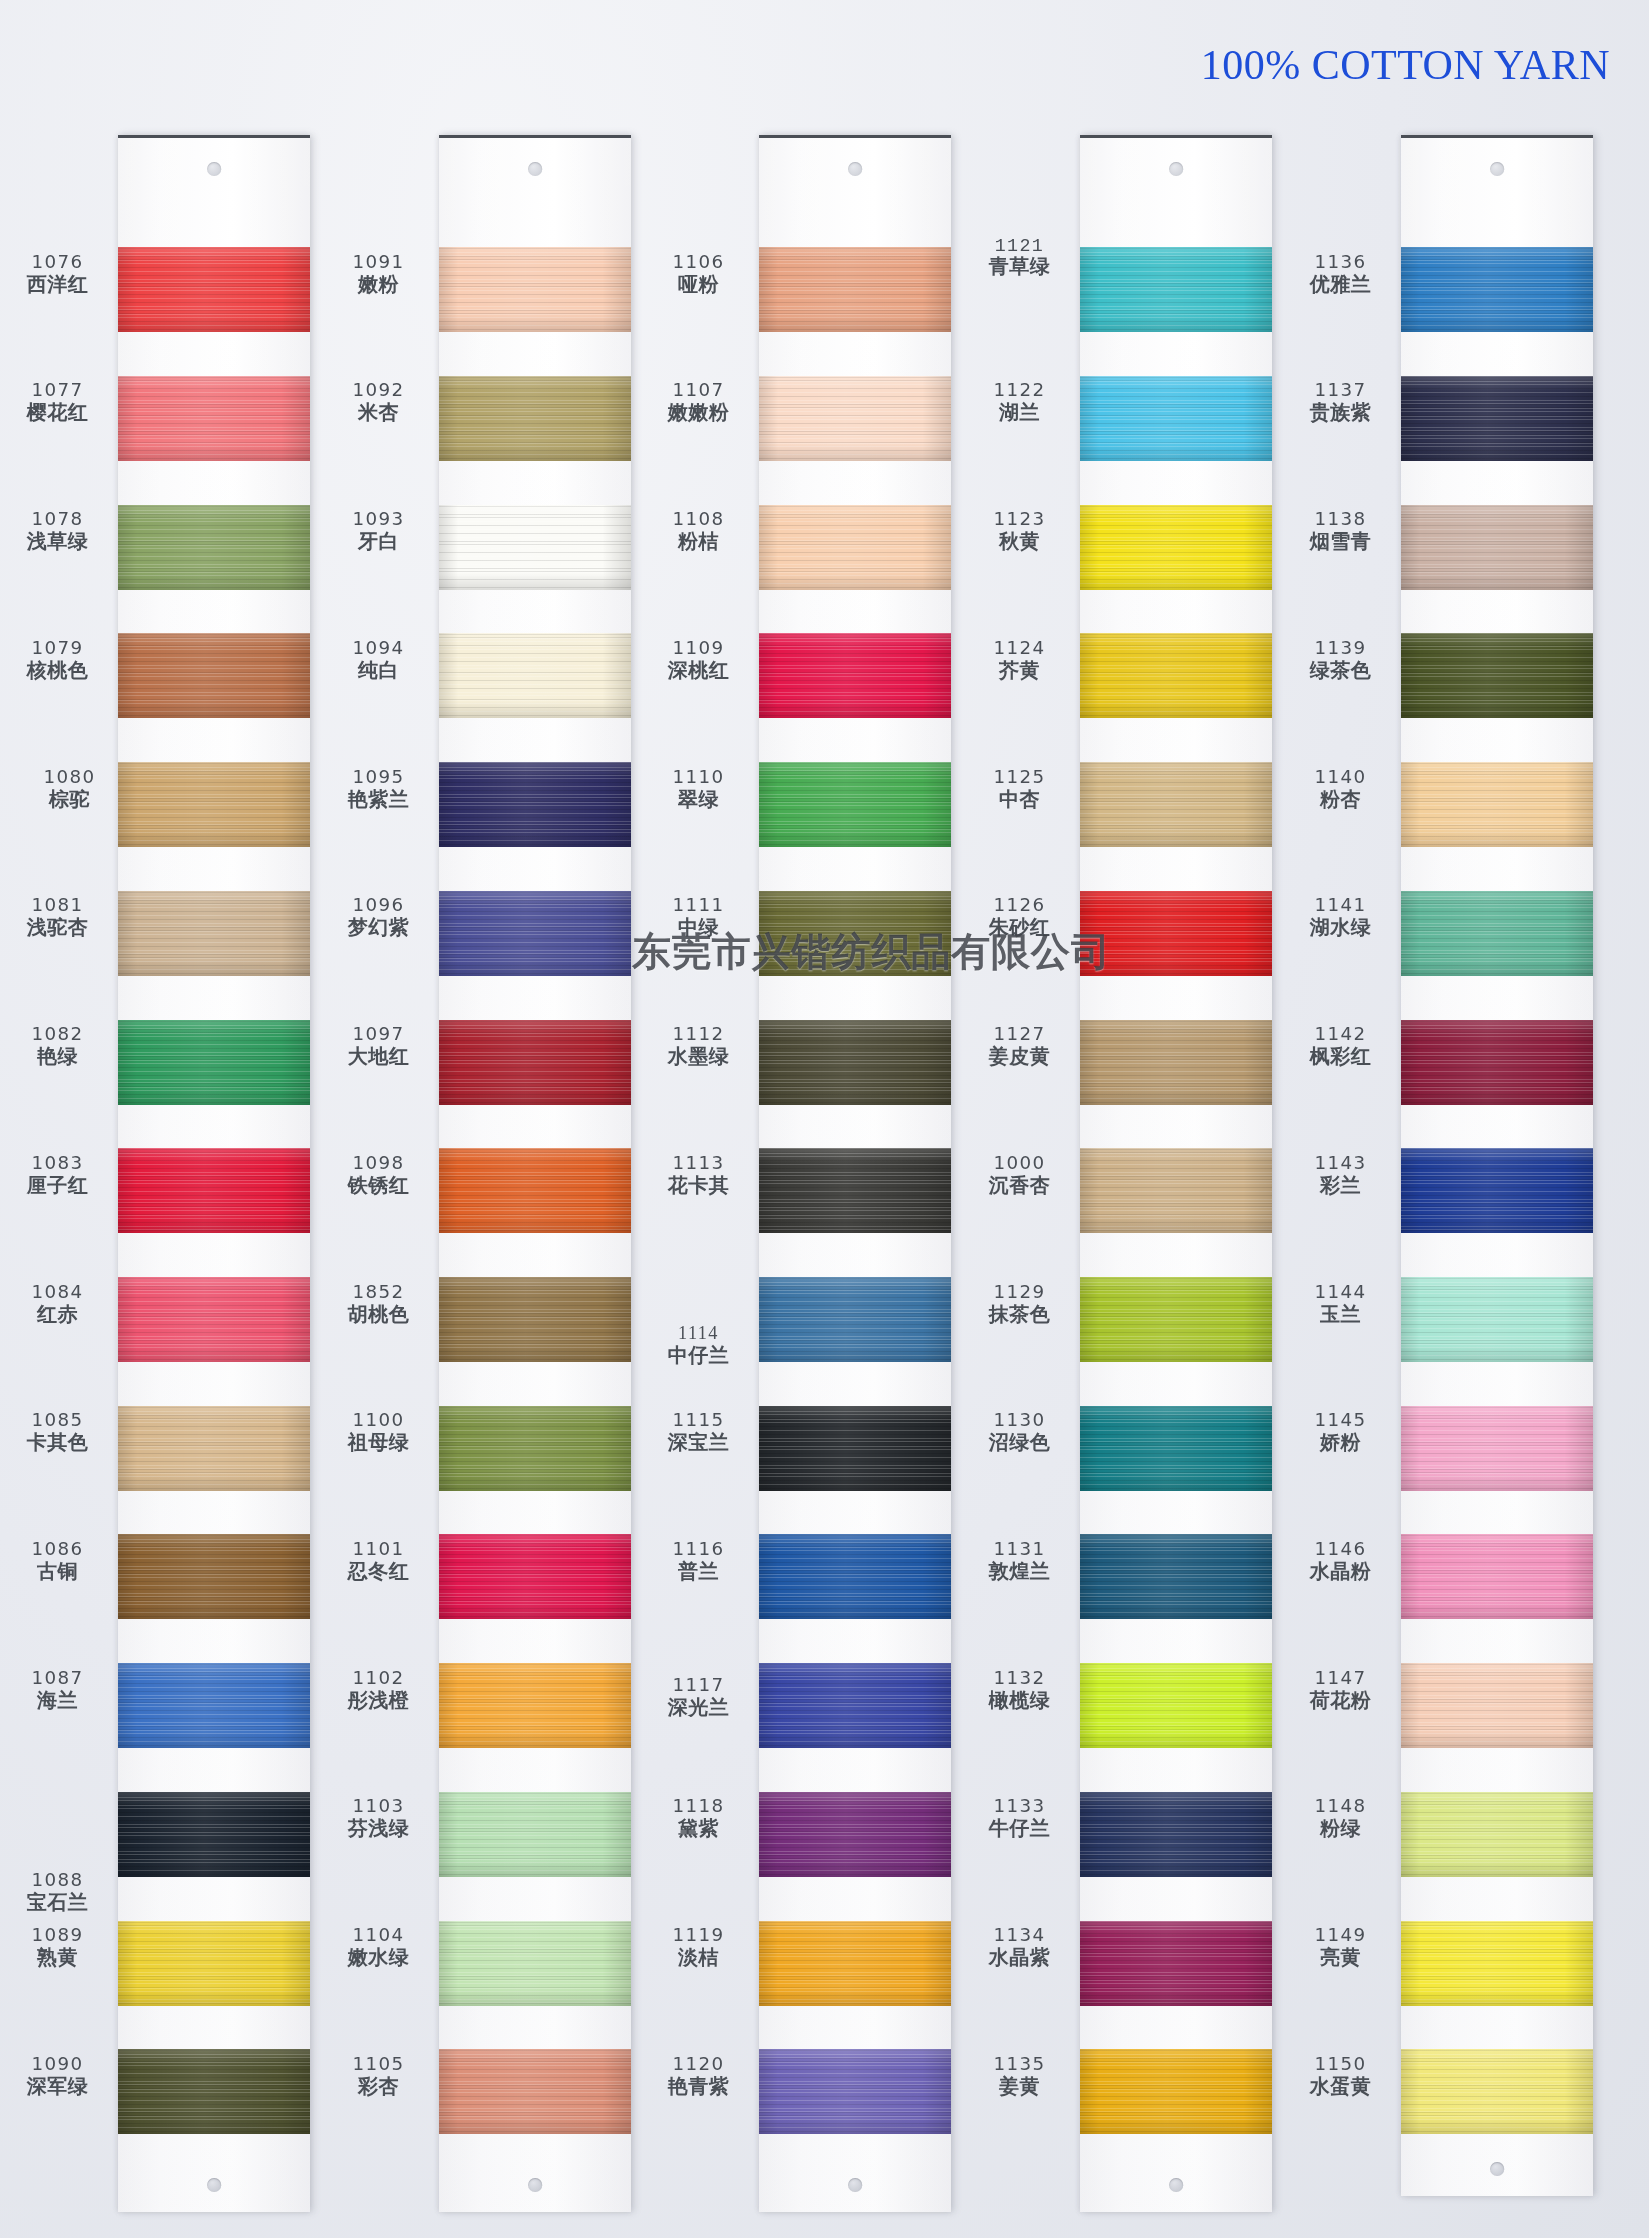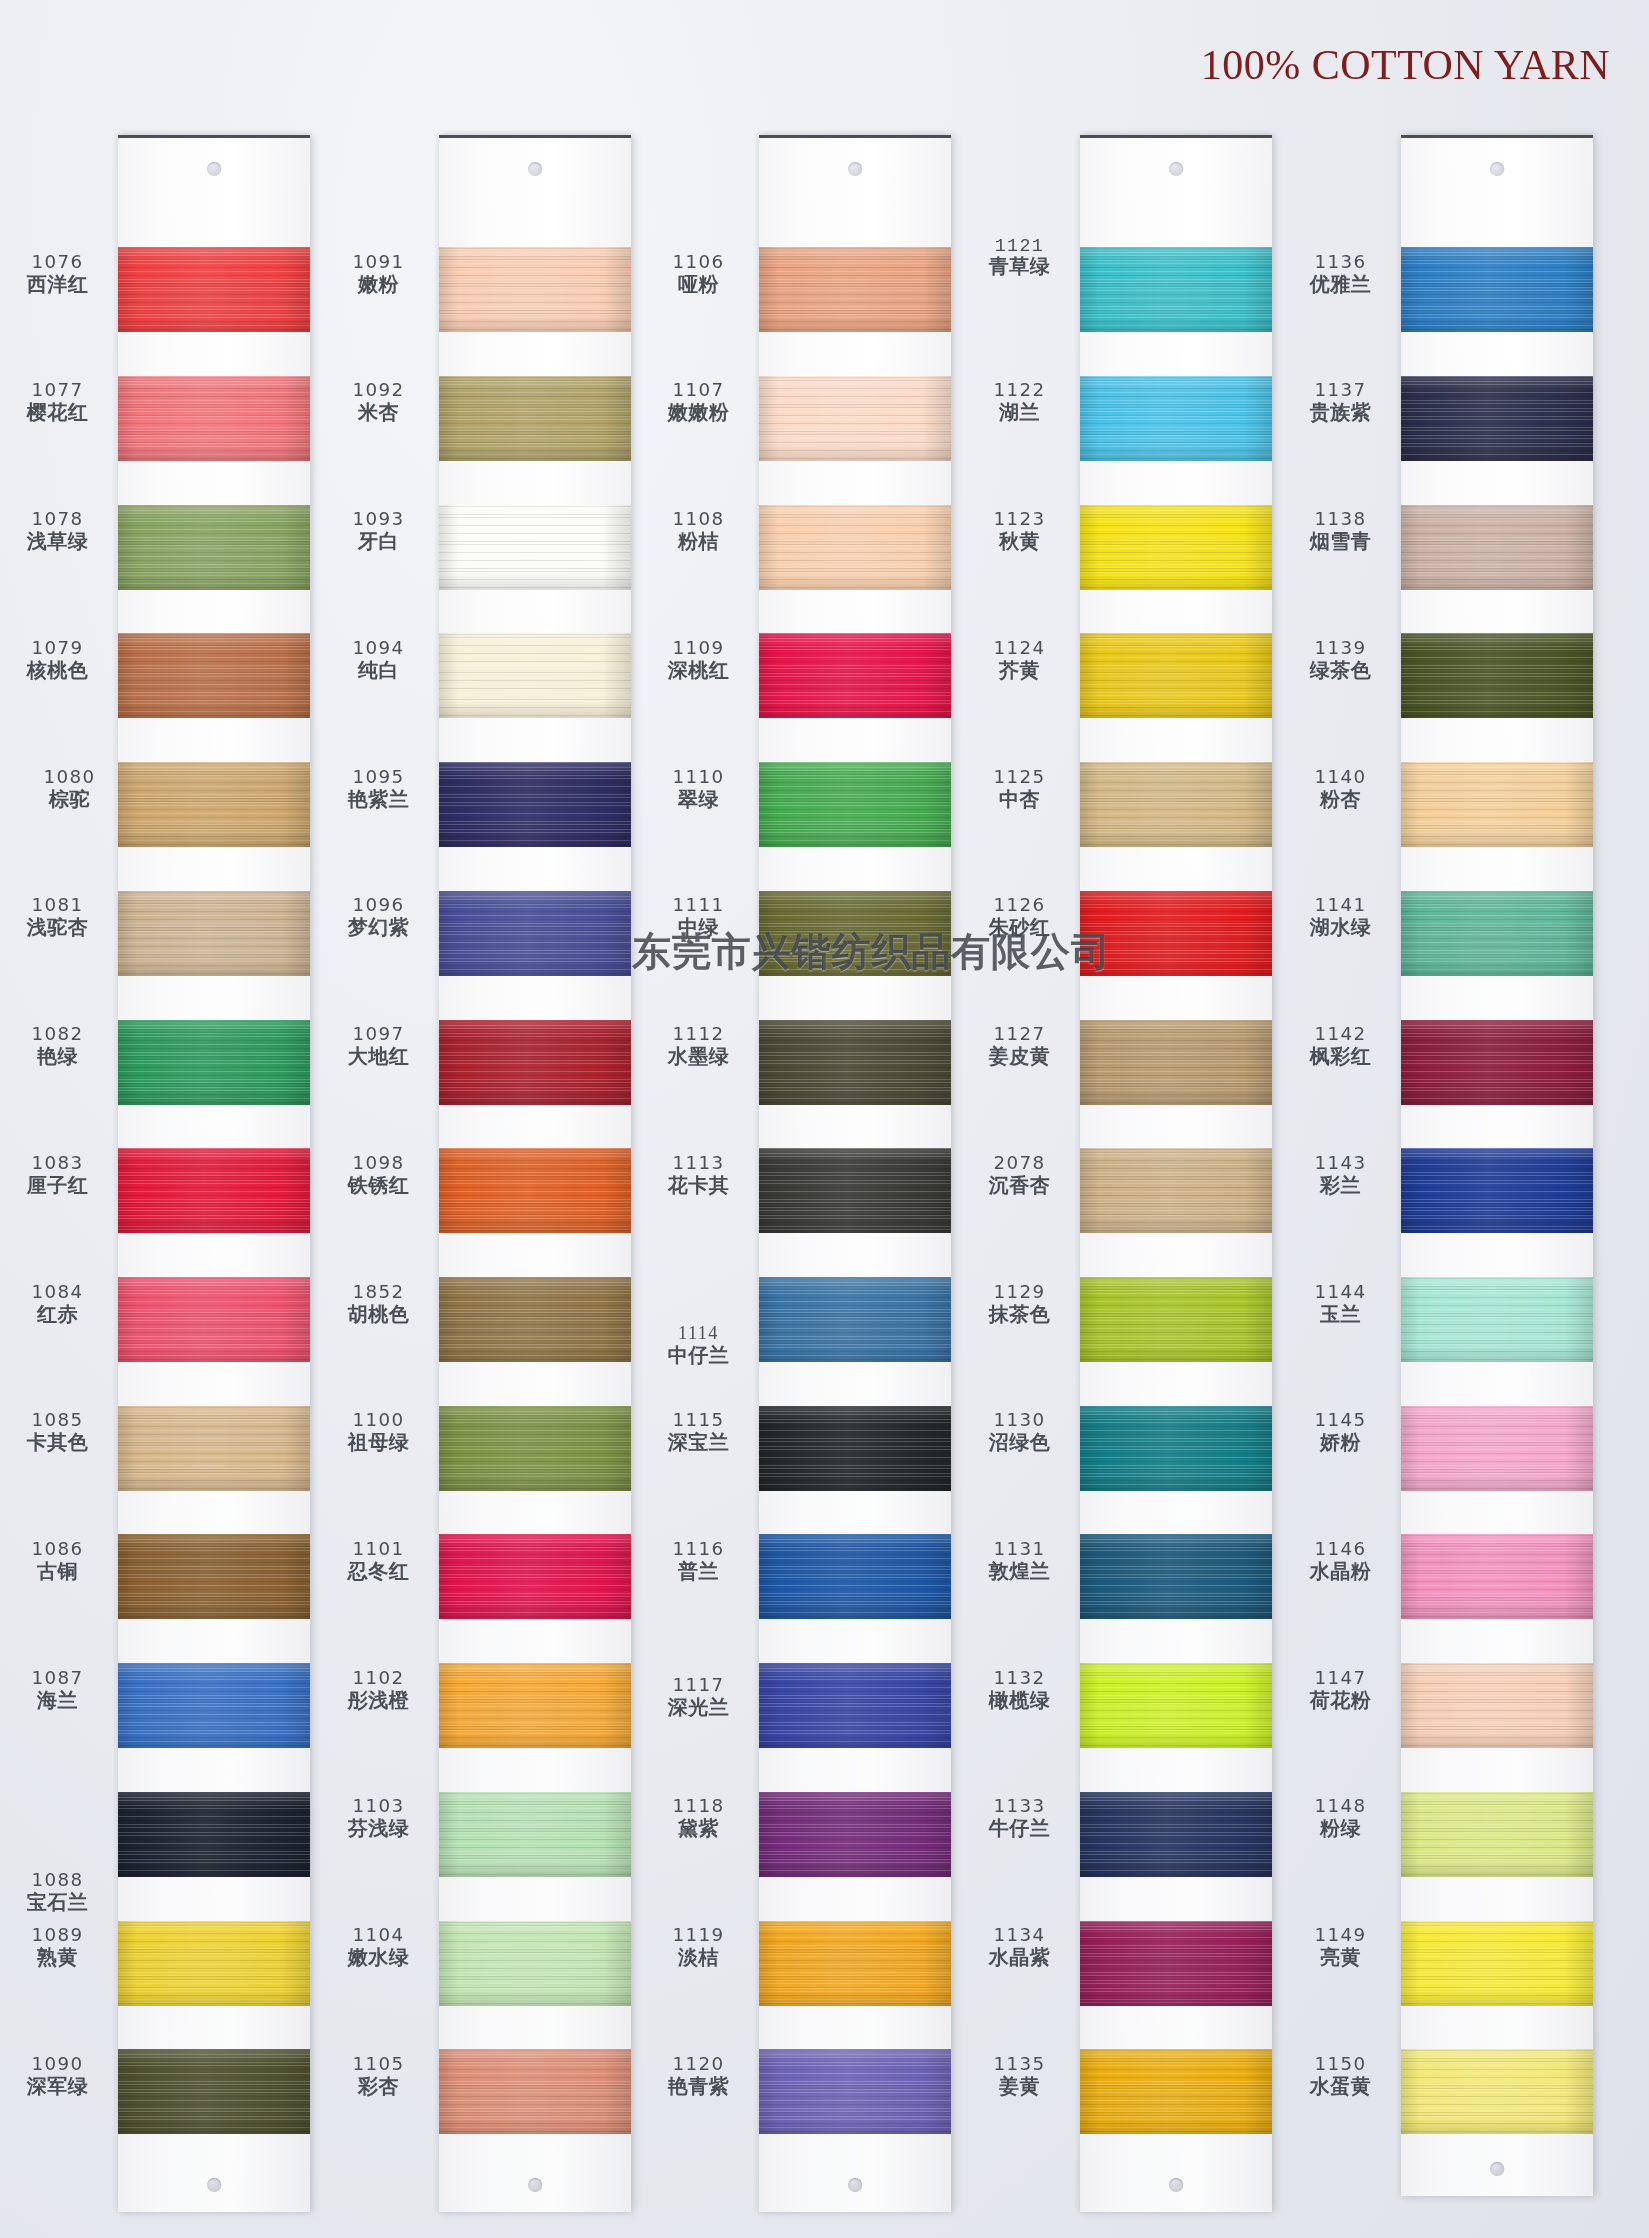--- a/index.html
+++ b/index.html
@@ -17,21 +17,21 @@
   #header { position:absolute; top:0; left:0; width:1649px; height:137px; }
   #title-cn {
     position:absolute; left:36px; top:31px;
     font-size:59px; font-weight:700; letter-spacing:0.9px;
     color:#3e4348;
     font-family:"DejaVu Sans","Liberation Sans",sans-serif;
     white-space:nowrap;
   }
   #title-en {
     position:absolute; right:39px; top:41px;
-    font-size:42px; letter-spacing:0.5px; color:#7f1d1d;
+    font-size:42px; letter-spacing:0.5px; color:#1d4ed8;
     font-family:"Liberation Serif","DejaVu Serif",serif;
     white-space:nowrap;
   }
 
   
   .column { position:absolute; top:135px; width:321px; height:2089px; }
   .col-0 { left:0px; }
   .col-1 { left:321px; }
   .col-2 { left:641px; }
   .col-3 { left:962px; }
@@ -620,21 +620,21 @@
         </div>
         <div class="label" style="top: 761px;">
           <span class="code">1126</span>
           <span class="name">朱砂红</span>
         </div>
         <div class="label" style="top: 890px;">
           <span class="code">1127</span>
           <span class="name">姜皮黄</span>
         </div>
         <div class="label" style="top: 1019px;">
-          <span class="code">2078</span>
+          <span class="code">1000</span>
           <span class="name">沉香杏</span>
         </div>
         <div class="label" style="top: 1148px;">
           <span class="code">1129</span>
           <span class="name">抹茶色</span>
         </div>
         <div class="label" style="top: 1276px;">
           <span class="code">1130</span>
           <span class="name">沼绿色</span>
         </div>

